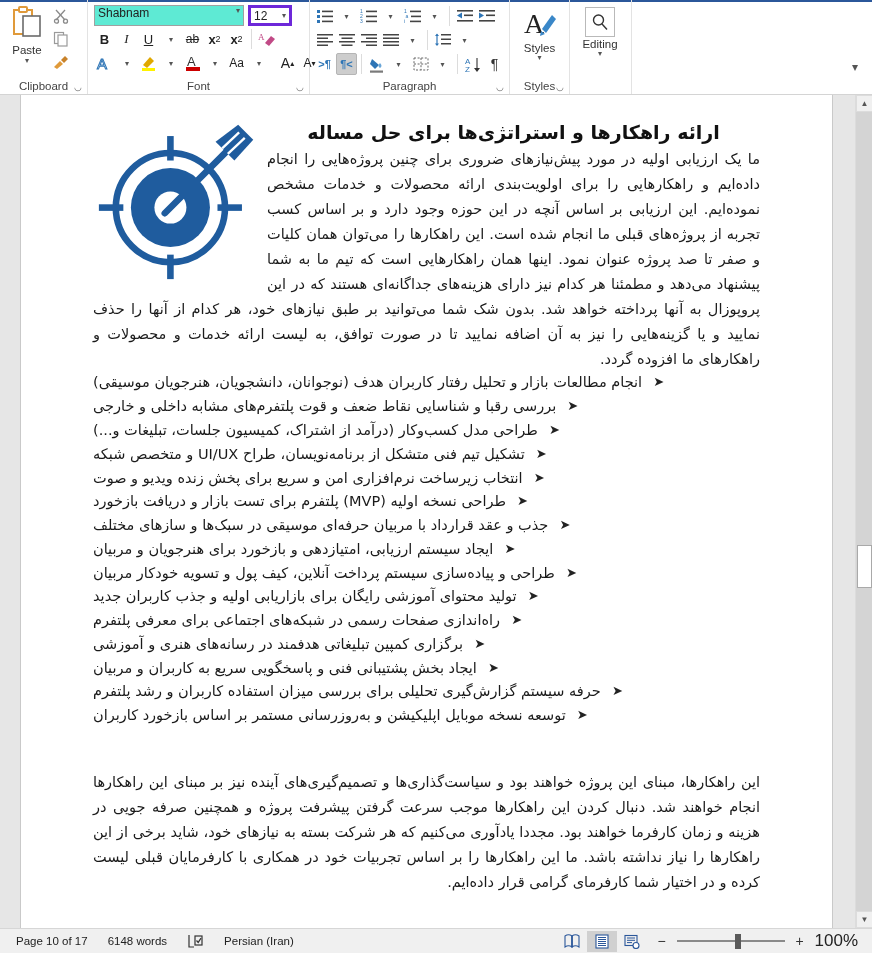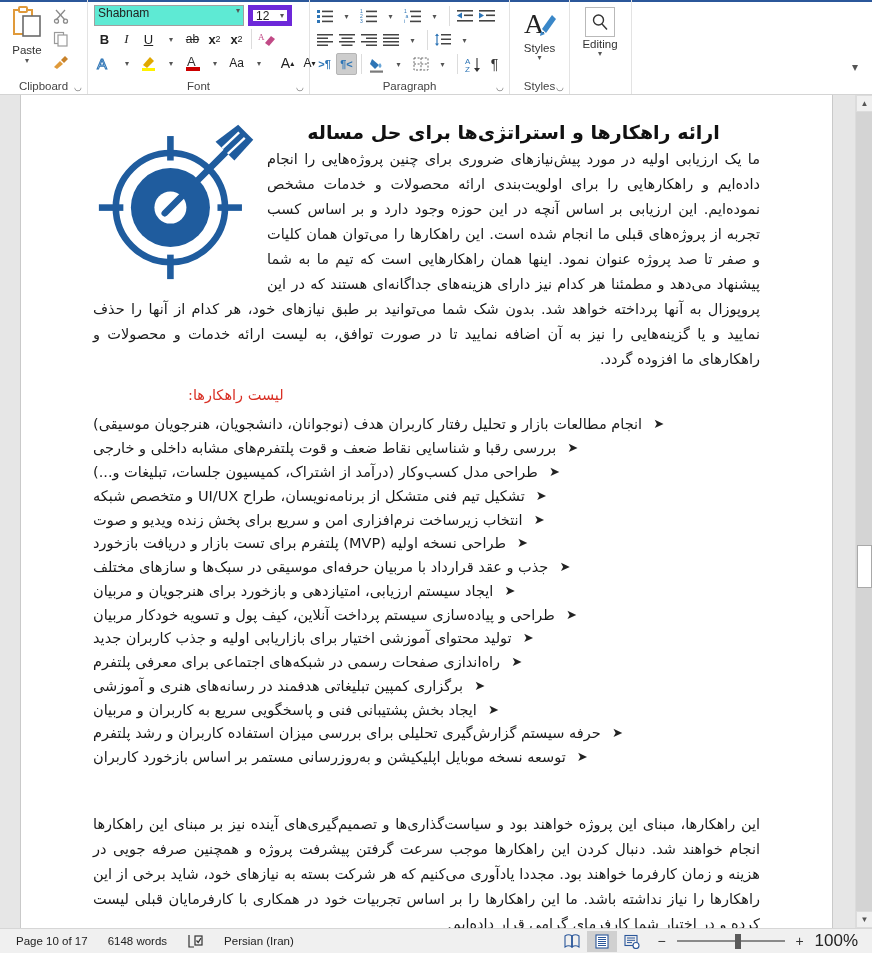--- a/index.html
+++ b/index.html
@@ -68,21 +68,21 @@
   
   .font-group { width: 222px; }
   .font-rows { display:flex; flex-direction:column; gap:2px; width:100%;}
   .font-row1 { display:flex; gap:4px; padding:2px 0 0 2px;}
   .fontname-box {
     width:150px;height:21px;border:1px solid #a0a0a0;background:#5eead4;
     display:flex;align-items:flex-start;padding:0 3px;font-size:12px;color:#222;
     justify-content:space-between; cursor:pointer;
   }
   .fontsize-box {
-    width:44px;height:21px;border:5px solid #6d28d9;background:#fff;
+    width:44px;height:21px;border:3px solid #6d28d9;background:#fff;
     display:flex;align-items:center;padding:0 3px;font-size:12px;color:#222;
     justify-content:space-between; cursor:pointer;
   }
   .caret { font-size:8px;color:#555; }
   .fbtn-row { display:flex; align-items:center; gap:1px; padding-left:2px;}
   .fbtn {
     min-width:21px;height:22px;display:flex;align-items:center;justify-content:center;
     font-size:13px;color:#222;cursor:pointer;border-radius:2px;
   }
   .fbtn .car{font-size:8px;color:#555;margin-left:1px;}
@@ -566,21 +566,20 @@
             <line x1="72" y1="98" x2="138" y2="32" stroke="#1F5C9E" stroke-width="7" stroke-linecap="round"></line>
             <path d="M126 22 L150 4 L166 20 L146 42 Z" fill="#1F5C9E"></path>
             <path d="M133 29 L151 12" stroke="#ffffff" stroke-width="2.5"></path>
             <path d="M139 35 L157 18" stroke="#ffffff" stroke-width="2.5"></path>
           </svg>
 
           <div class="doc-title">ارائه راهکارها و استراتژی‌ها برای حل مساله</div>
           <p class="para">ما یک ارزیابی اولیه در مورد پیش‌نیازهای ضروری برای چنین پروژه‌هایی را انجام داده‌ایم و راهکارهایی را برای اولویت‌بندی ارائه محصولات و خدمات مشخص نموده‌ایم. این ارزیابی بر اساس آنچه در این حوزه وجود دارد و بر اساس کسب تجربه از پروژه‌های قبلی ما انجام شده است. این راهکارها را می‌توان همان کلیات و صفر تا صد پروژه عنوان نمود. اینها همان راهکارهایی است که تیم ما به شما پیشنهاد می‌دهد و مطمئنا هر کدام نیز دارای هزینه‌های جداگانه‌ای هستند که در این پروپوزال به آنها پرداخته خواهد شد. بدون شک شما می‌توانید بر طبق نیازهای خود، هر کدام از آنها را حذف نمایید و یا گزینه‌هایی را نیز به آن اضافه نمایید تا در صورت توافق، به لیست ارائه خدمات و محصولات و راهکارهای ما افزوده گردد.</p>
         </div>
 
-        <div class="list-head">لیست راهکارها:</div>
 
         <ul class="sol-list">
           <li>
               <span class="bullet">➤</span>
               <span>انجام مطالعات بازار و تحلیل رفتار کاربران هدف (نوجوانان، دانشجویان، هنرجویان موسیقی)</span>
             </li>
           <li>
               <span class="bullet">➤</span>
               <span>بررسی رقبا و شناسایی نقاط ضعف و قوت پلتفرم‌های مشابه داخلی و خارجی</span>
             </li>
@@ -607,21 +606,21 @@
           <li>
               <span class="bullet">➤</span>
               <span>ایجاد سیستم ارزیابی، امتیازدهی و بازخورد برای هنرجویان و مربیان</span>
             </li>
           <li>
               <span class="bullet">➤</span>
               <span>طراحی و پیاده‌سازی سیستم پرداخت آنلاین، کیف پول و تسویه خودکار مربیان</span>
             </li>
           <li>
               <span class="bullet">➤</span>
-              <span>تولید محتوای آموزشی اختیار برای بازاریابی اولیه و جذب کاربران جدید</span>
+              <span>تولید محتوای آموزشی رایگان برای بازاریابی اولیه و جذب کاربران جدید</span>
             </li>
           <li>
               <span class="bullet">➤</span>
               <span>راه‌اندازی صفحات رسمی در شبکه‌های اجتماعی برای معرفی پلتفرم</span>
             </li>
           <li>
               <span class="bullet">➤</span>
               <span>برگزاری کمپین تبلیغاتی هدفمند در رسانه‌های هنری و آموزشی</span>
             </li>
           <li>

